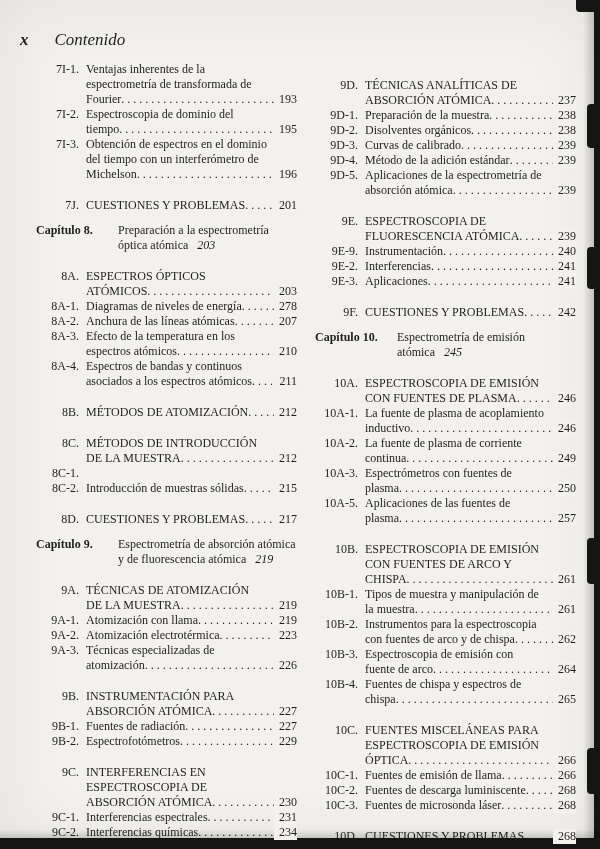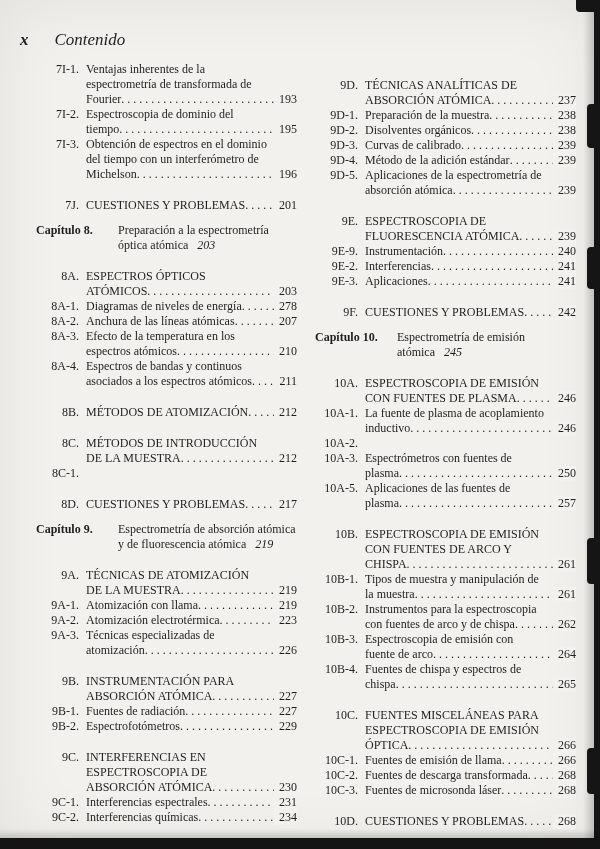--- a/index.html
+++ b/index.html
@@ -174,20 +174,24 @@
           <span class="label">8B.</span>
           <span class="body"><span class="text">MÉTODOS DE ATOMIZACIÓN</span><span class="pg">212</span></span>
         </div>
         <div class="entry section leaders">
           <span class="label">8C.</span>
           <span class="body"><span class="text">MÉTODOS DE INTRODUCCIÓN DE LA MUESTRA</span><span class="pg">212</span></span>
         </div>
         <div class="entry sub leaders">
           <span class="label">8C-1.</span>
         </div>
+        <div class="entry sub leaders">
+          <span class="label">8C-2.</span>
+          <span class="body"><span class="text">Introducción de muestras sólidas</span><span class="pg">215</span></span>
+        </div>
         <div class="entry section leaders">
           <span class="label">8D.</span>
           <span class="body"><span class="text">CUESTIONES Y PROBLEMAS</span><span class="pg">217</span></span>
         </div>
         <div class="entry chapter">
           <span class="label">Capítulo 9.</span>
           <span class="body"><span class="text">Espectrometría de absorción atómica y de fluorescencia atómica</span><span class="pg">219</span></span>
         </div>
         <div class="entry section leaders">
           <span class="label">9A.</span>
@@ -282,20 +286,21 @@
         <div class="entry section leaders">
           <span class="label">10A.</span>
           <span class="body"><span class="text">ESPECTROSCOPIA DE EMISIÓN CON FUENTES DE PLASMA</span><span class="pg">246</span></span>
         </div>
         <div class="entry sub leaders">
           <span class="label">10A-1.</span>
           <span class="body"><span class="text">La fuente de plasma de acoplamiento inductivo</span><span class="pg">246</span></span>
         </div>
         <div class="entry sub leaders">
           <span class="label">10A-2.</span>
+          <span class="body"><span class="text">La fuente de plasma de corriente continua</span><span class="pg">249</span></span>
         </div>
         <div class="entry sub leaders">
           <span class="label">10A-3.</span>
           <span class="body"><span class="text">Espectrómetros con fuentes de plasma</span><span class="pg">250</span></span>
         </div>
         <div class="entry sub leaders">
           <span class="label">10A-5.</span>
           <span class="body"><span class="text">Aplicaciones de las fuentes de plasma</span><span class="pg">257</span></span>
         </div>
         <div class="entry section leaders">
@@ -321,21 +326,21 @@
         <div class="entry section leaders">
           <span class="label">10C.</span>
           <span class="body"><span class="text">FUENTES MISCELÁNEAS PARA ESPECTROSCOPIA DE EMISIÓN ÓPTICA</span><span class="pg">266</span></span>
         </div>
         <div class="entry sub leaders">
           <span class="label">10C-1.</span>
           <span class="body"><span class="text">Fuentes de emisión de llama</span><span class="pg">266</span></span>
         </div>
         <div class="entry sub leaders">
           <span class="label">10C-2.</span>
-          <span class="body"><span class="text">Fuentes de descarga transformada</span><span class="pg">268</span></span>
+          <span class="body"><span class="text">Fuentes de descarga luminiscente</span><span class="pg">268</span></span>
         </div>
         <div class="entry sub leaders">
           <span class="label">10C-3.</span>
           <span class="body"><span class="text">Fuentes de microsonda láser</span><span class="pg">268</span></span>
         </div>
         <div class="entry section leaders">
           <span class="label">10D.</span>
           <span class="body"><span class="text">CUESTIONES Y PROBLEMAS</span><span class="pg">268</span></span>
         </div>
       </div>

